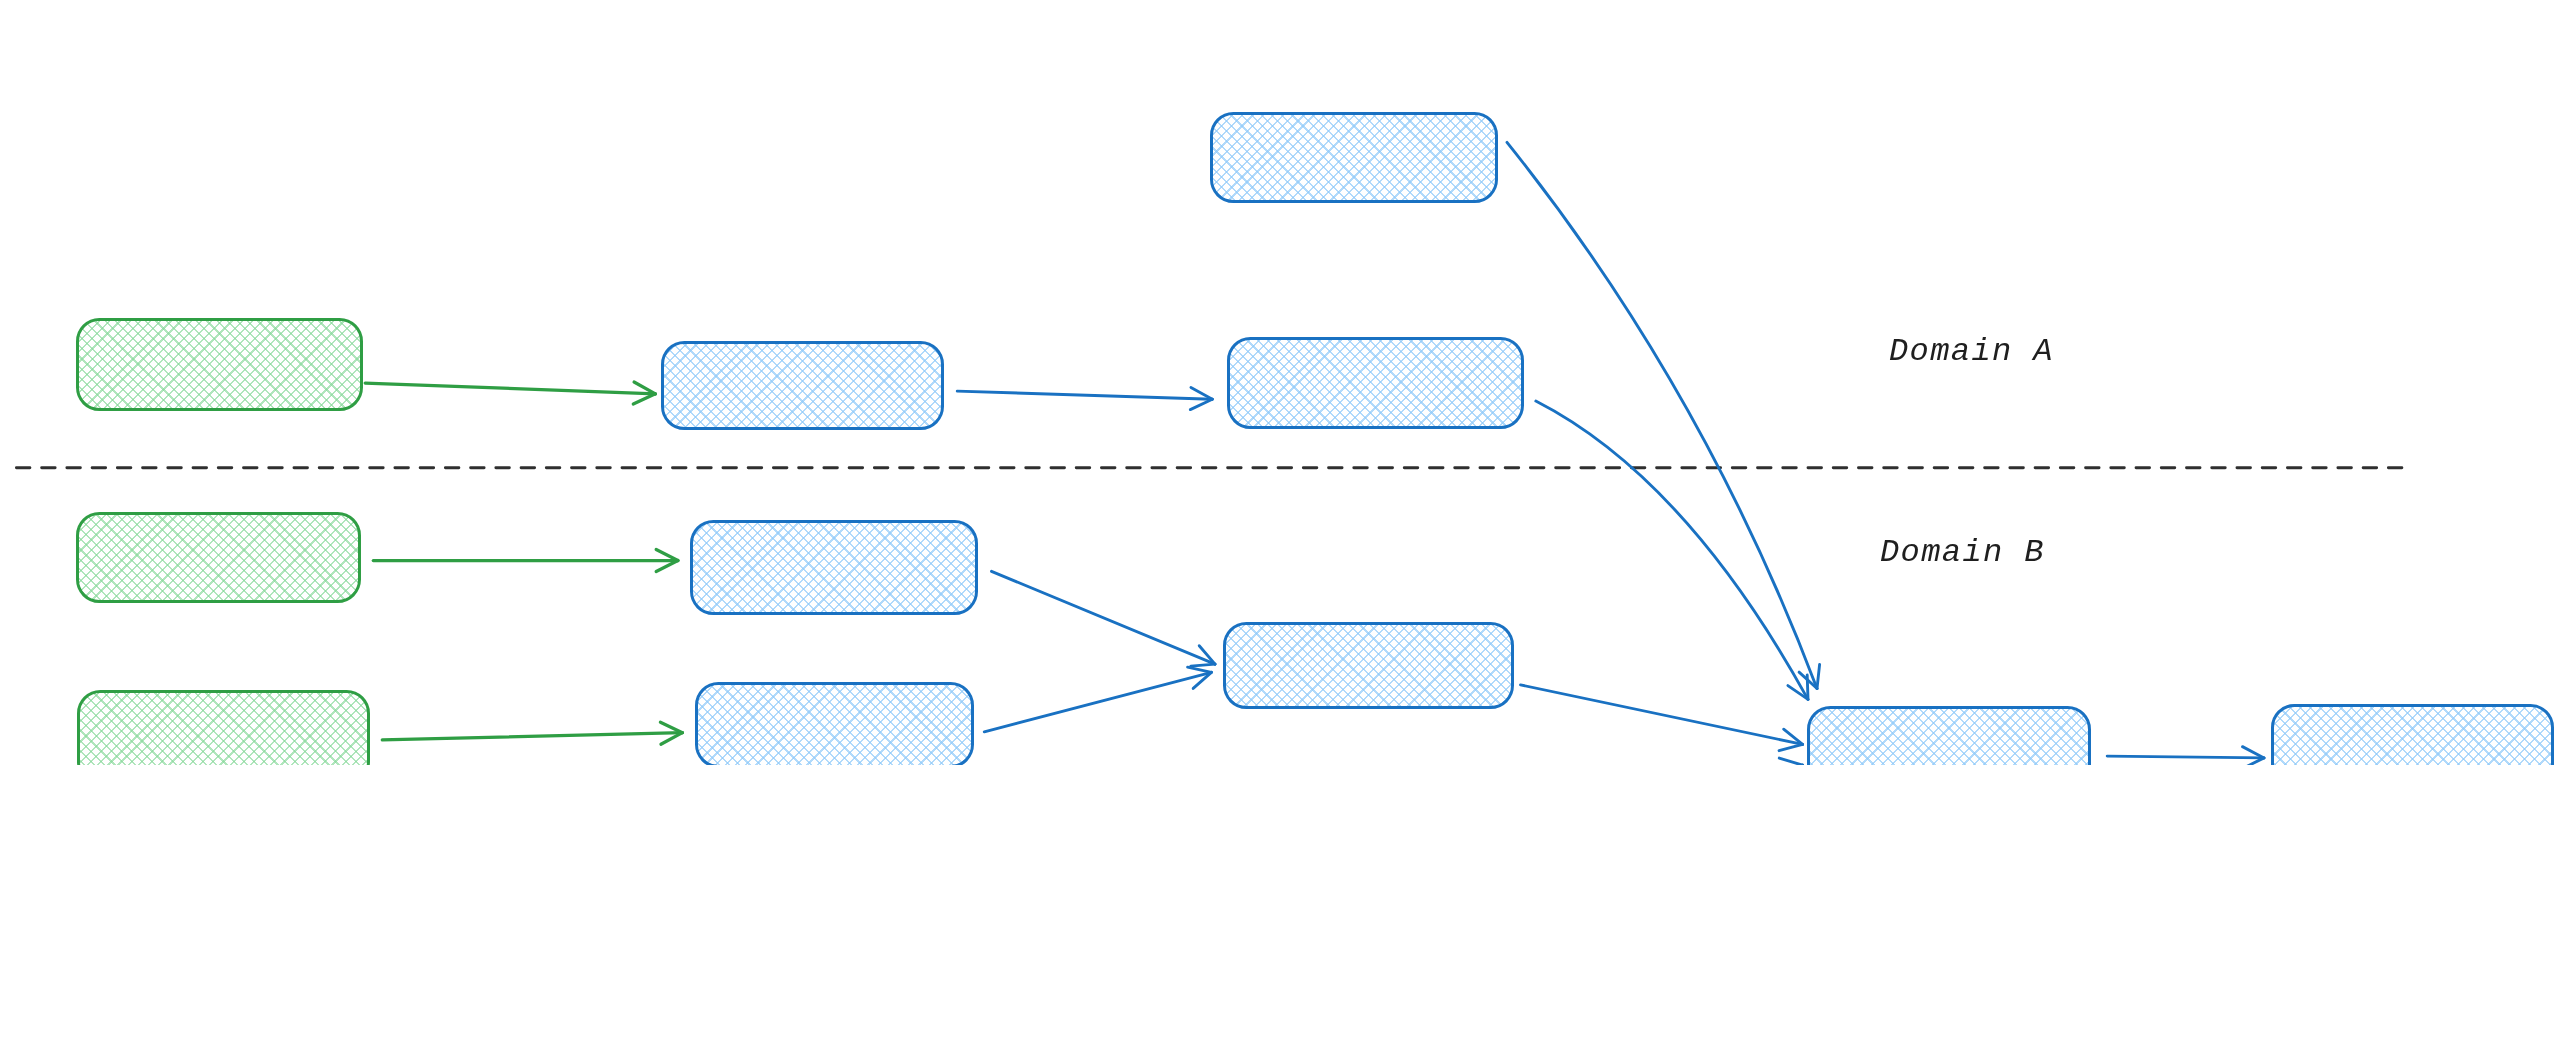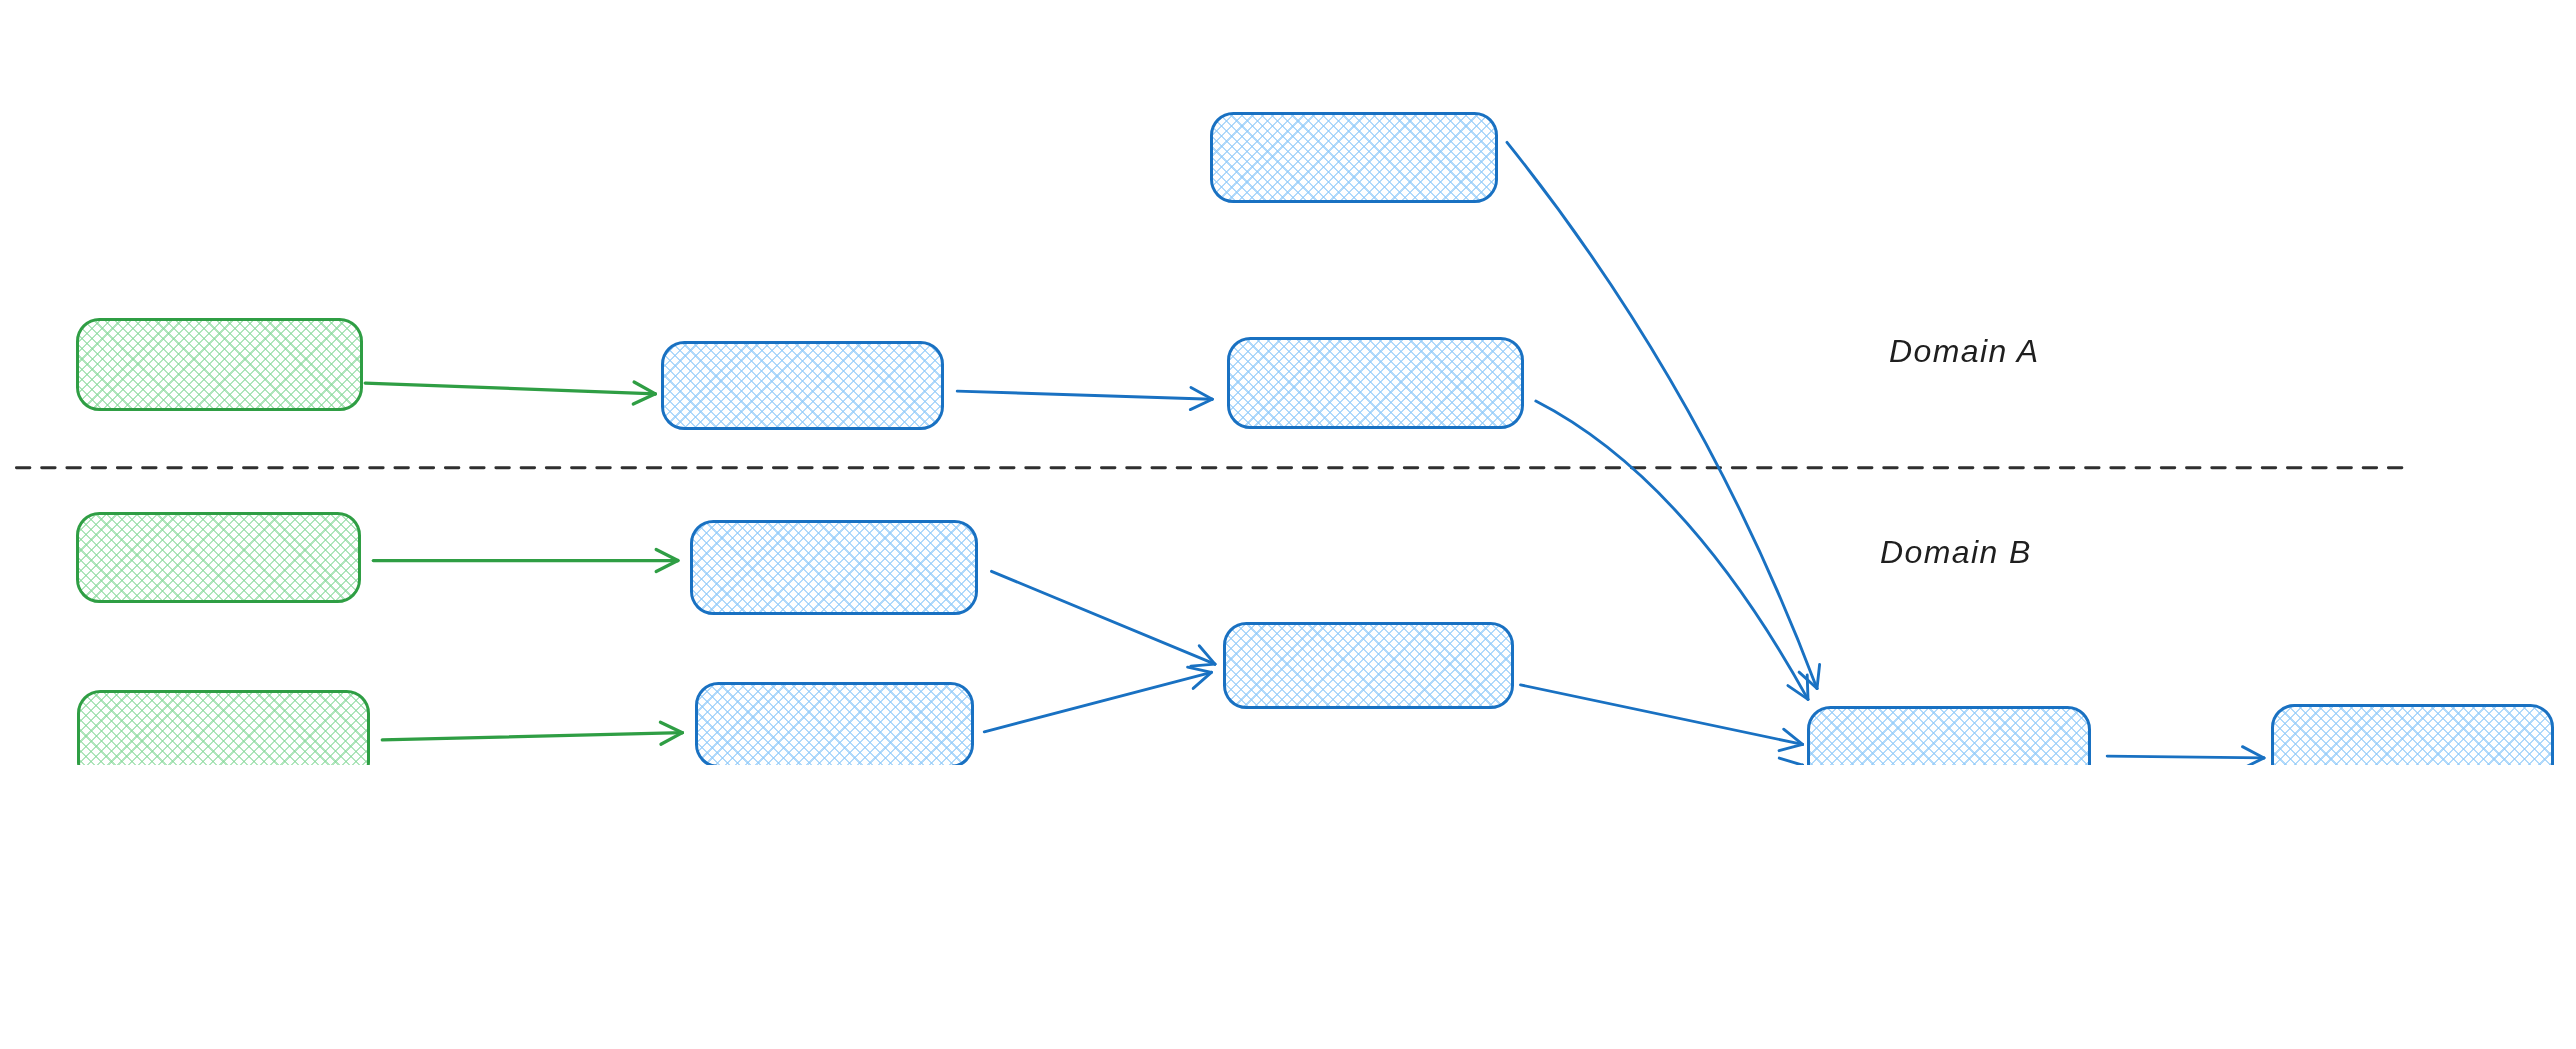--- a/index.html
+++ b/index.html
@@ -10,21 +10,21 @@
     --divider:#2f2f2f;
     --text:#1f1f1f;
     --bg:#ffffff;
   }
   html,body{margin:0;padding:0;background:var(--bg);}
   #canvas{
     position:relative;
     width:2576px;height:765px;
     background:var(--bg);
     overflow:hidden;
-    font-family:Liberation Sans, sans-serif;
+    font-family:Liberation Mono, monospace;
   }
   .node{
     position:absolute;
     border-radius:23.4px;
     box-sizing:border-box;
   }
   .node.green{
     border:3.2px solid var(--green-stroke);
     background:
       repeating-linear-gradient(45deg, var(--green-hatch) 0 1.6px, transparent 1.6px 7.2px),

